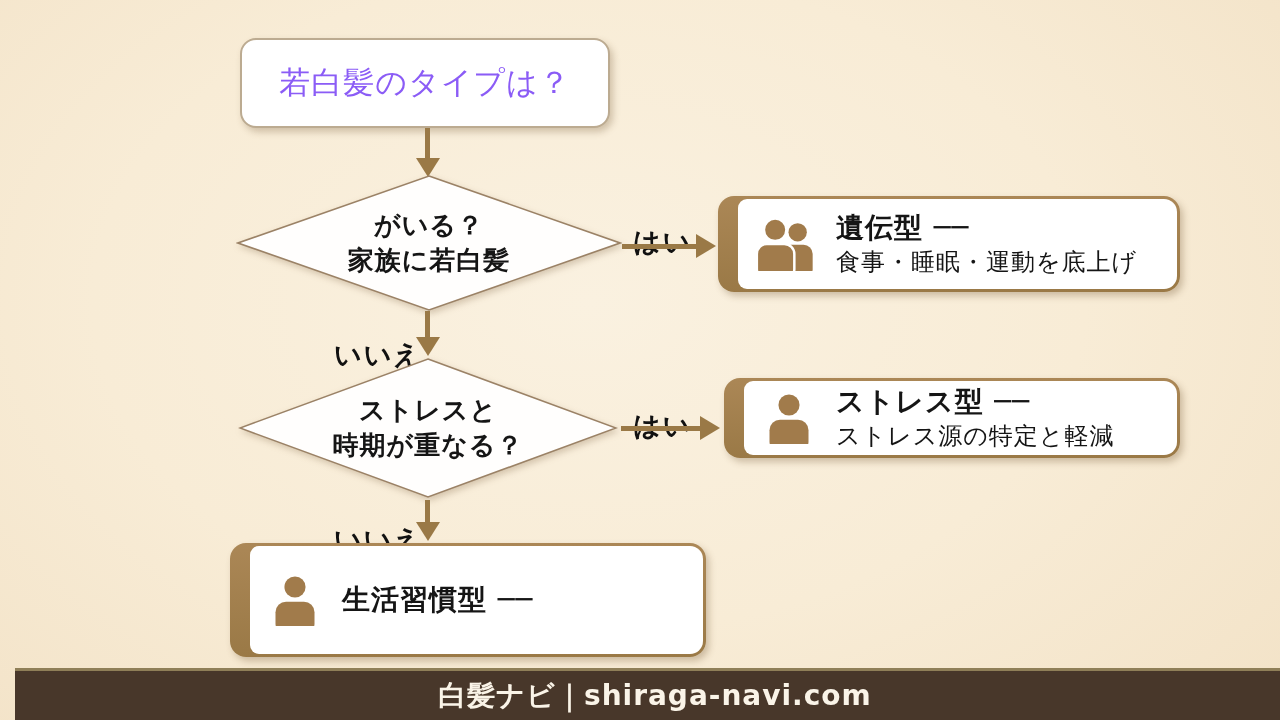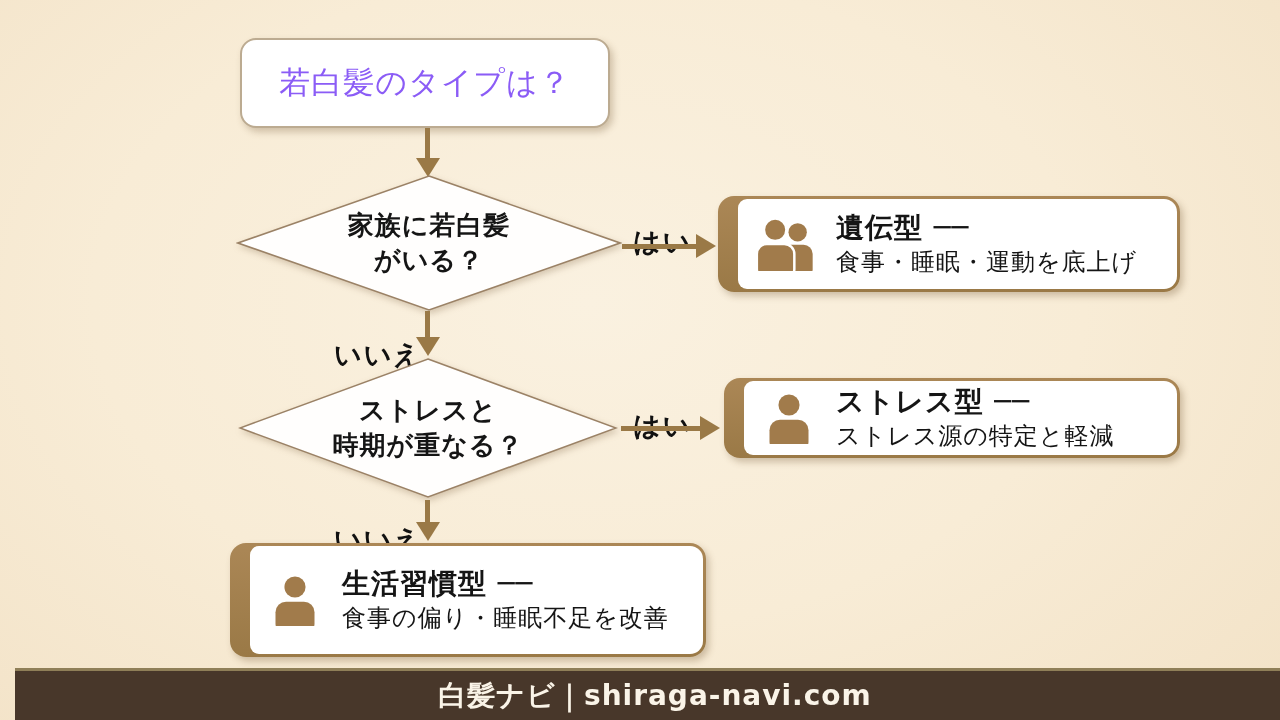--- a/index.html
+++ b/index.html
@@ -101,22 +101,22 @@
   </div>
 
   <div class="shaft-v" style="left:425px; top:128px; height:32px;"></div>
   <div class="head-down" style="left:416px; top:158px;"></div>
 
   <div class="diamond-wrap" style="left:236px; top:174px; width:386px; height:138px;">
     <svg width="386" height="138" viewBox="0 0 386 138">
       <polygon points="193,2 384,69 193,136 2,69" fill="#fffefd" stroke="#9b8266" stroke-width="1.6"></polygon>
     </svg>
     <div class="diamond-text">
+      <span>がいる？</span>
       <span>家族に若白髪</span>
-      <span>がいる？</span>
     </div>
   </div>
 
   <span class="edge-label" style="left:633px; top:204px;">はい</span>
   <div class="shaft-h" style="left:622px; top:244px; width:76px;"></div>
   <div class="head-right" style="left:696px; top:234px;"></div>
 
   <div class="result-box" style="left:718px; top:196px; width:462px; height:96px;">
     <div class="result-inner">
       <span class="result-icon">
@@ -174,21 +174,20 @@
   <div class="result-box" style="left:230px; top:543px; width:476px; height:114px;">
     <div class="result-inner">
       <span class="result-icon">
         <svg width="54" height="52" viewBox="0 0 64 64">
           <circle cx="32" cy="16" r="13" fill="#a17b4b"></circle>
           <rect x="8" y="34" width="48" height="40" rx="13" fill="#a17b4b"></rect>
         </svg>
       </span>
       <span class="result-text">
         <span class="result-title">生活習慣型 ──</span>
-        <span class="result-sub">食事の偏り・睡眠不足を改善</span>
       </span>
     </div>
   </div>
 
   <div class="footer-bar">
     <span class="txt">白髪ナビ｜shiraga-navi.com</span>
   </div>
 
 </div>
 

